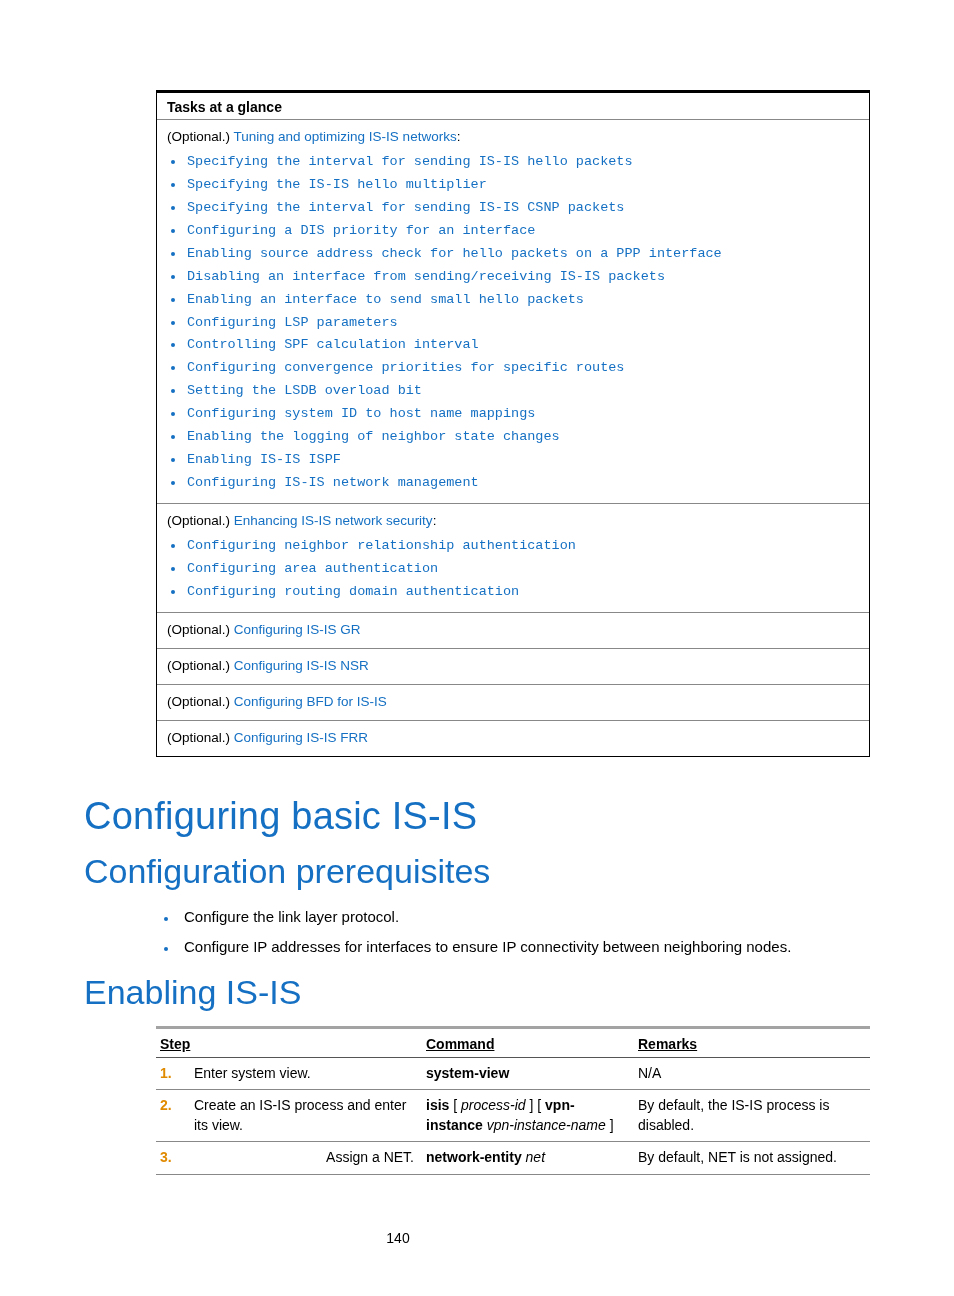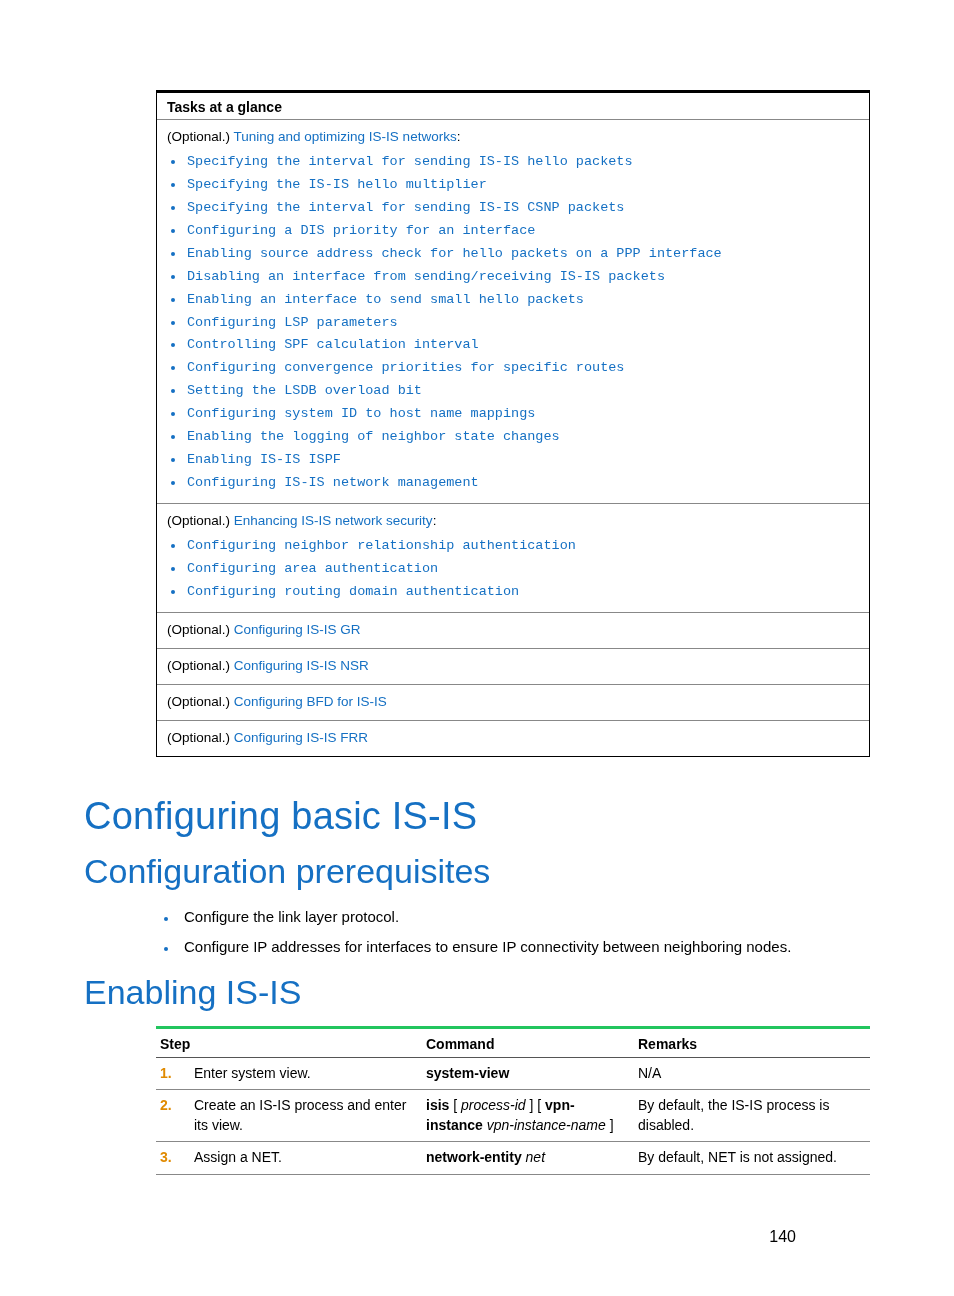--- a/index.html
+++ b/index.html
@@ -21,27 +21,27 @@
   .optional { color:#000; }
 
   h1 { color:#1570C3; font-weight:300; font-size:38px; margin:38px 0 14px 0; letter-spacing:0.2px;}
   h2 { color:#1570C3; font-weight:300; font-size:34px; margin:14px 0 14px 0; }
   .body-text { margin-left:72px; font-size:15px; line-height:1.6; }
   ul.body-list { margin:8px 0 0 22px; padding:0;}
   ul.body-list li { padding-left:6px; margin-bottom:6px;}
   ul.body-list li::marker { color:#1570C3; font-size:12px;}
 
   table.steps { border-collapse:collapse; width:100%; margin-left:72px; width:calc(100% - 72px); font-size:14px;}
-  table.steps thead tr:first-child th { border-top:3px solid #22c55e;}
+  table.steps thead tr:first-child th { border-top:3px solid #a3a3a3;text-decoration:underline;}
   table.steps th { text-align:left; font-weight:bold; padding:7px 8px 5px 4px; border-bottom:1px solid #555; font-size:14px;}
   table.steps td { padding:6px 8px 6px 4px; border-bottom:1px solid #888; vertical-align:top; font-size:14px; line-height:1.4;}
   .num { color:#E08A00; font-weight:bold; }
   .cmd b { font-weight:bold; }
   .cmd i { font-style:italic; }
-  .pagenum { position:absolute; bottom:50px; width:796px; text-align:right; font-size:16px;}
+  .pagenum { position:absolute; bottom:50px; width:796px; text-align:center; font-size:14px;}
 </style>
 </head>
 <body>
 
 <div class="page">
 
   <div class="tasks-box">
     <div class="tasks-header">Tasks at a glance</div>
 
     <div class="tasks-section">
@@ -107,21 +107,21 @@
           <td>N/A</td>
         </tr>
         <tr>
           <td style="width: 22px;"><span class="num">2.</span></td>
           <td style="width: 220px;">Create an IS-IS process and enter its view.</td>
           <td class="cmd" style="width: 200px;"><b>isis</b> [ <i>process-id</i> ] [ <b>vpn-instance</b> <i>vpn-instance-name</i> ]</td>
           <td>By default, the IS-IS process is disabled.</td>
         </tr>
         <tr>
           <td style="width: 22px;"><span class="num">3.</span></td>
-          <td style="width: 220px;">Assign a NET.</td>
+          <td style="width: 220px; text-align: right;">Assign a NET.</td>
           <td class="cmd" style="width: 200px;"><b>network-entity</b> <i>net</i></td>
           <td>By default, NET is not assigned.</td>
         </tr>
       </tbody>
   </table>
 
 </div>
 
 <div class="pagenum">140</div>
 

